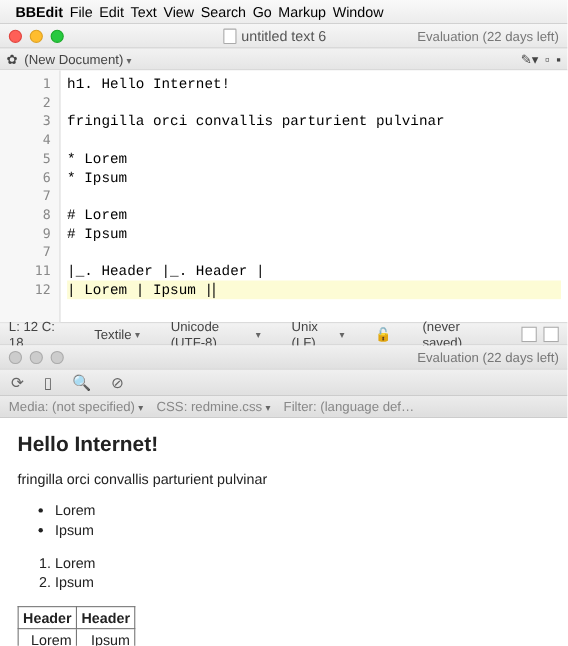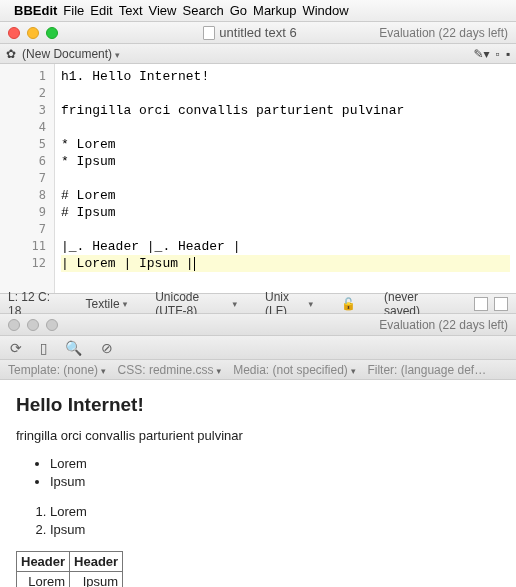--- a/index.html
+++ b/index.html
@@ -125,23 +125,22 @@
 </div>
 
 <div class="previewtoolbar">
   <span class="ticon">⟳</span>
   <span class="ticon">▯</span>
   <span class="ticon">🔍</span>
   <span class="ticon">⊘</span>
 </div>
 
 <div class="previewfilters">
-  <span class="dropdown-arrow">Template: (none)</span>
+  <span class="dropdown-arrow">Media: (not specified)</span>
   <span class="dropdown-arrow">CSS: redmine.css</span>
-  <span class="dropdown-arrow">Media: (not specified)</span>
   <span>Filter: (language def…</span>
 </div>
 
 <div class="preview">
   <h1>Hello Internet!</h1>
   <p>fringilla orci convallis parturient pulvinar</p>
   <ul>
     <li>Lorem</li>
     <li>Ipsum</li>
   </ul>

